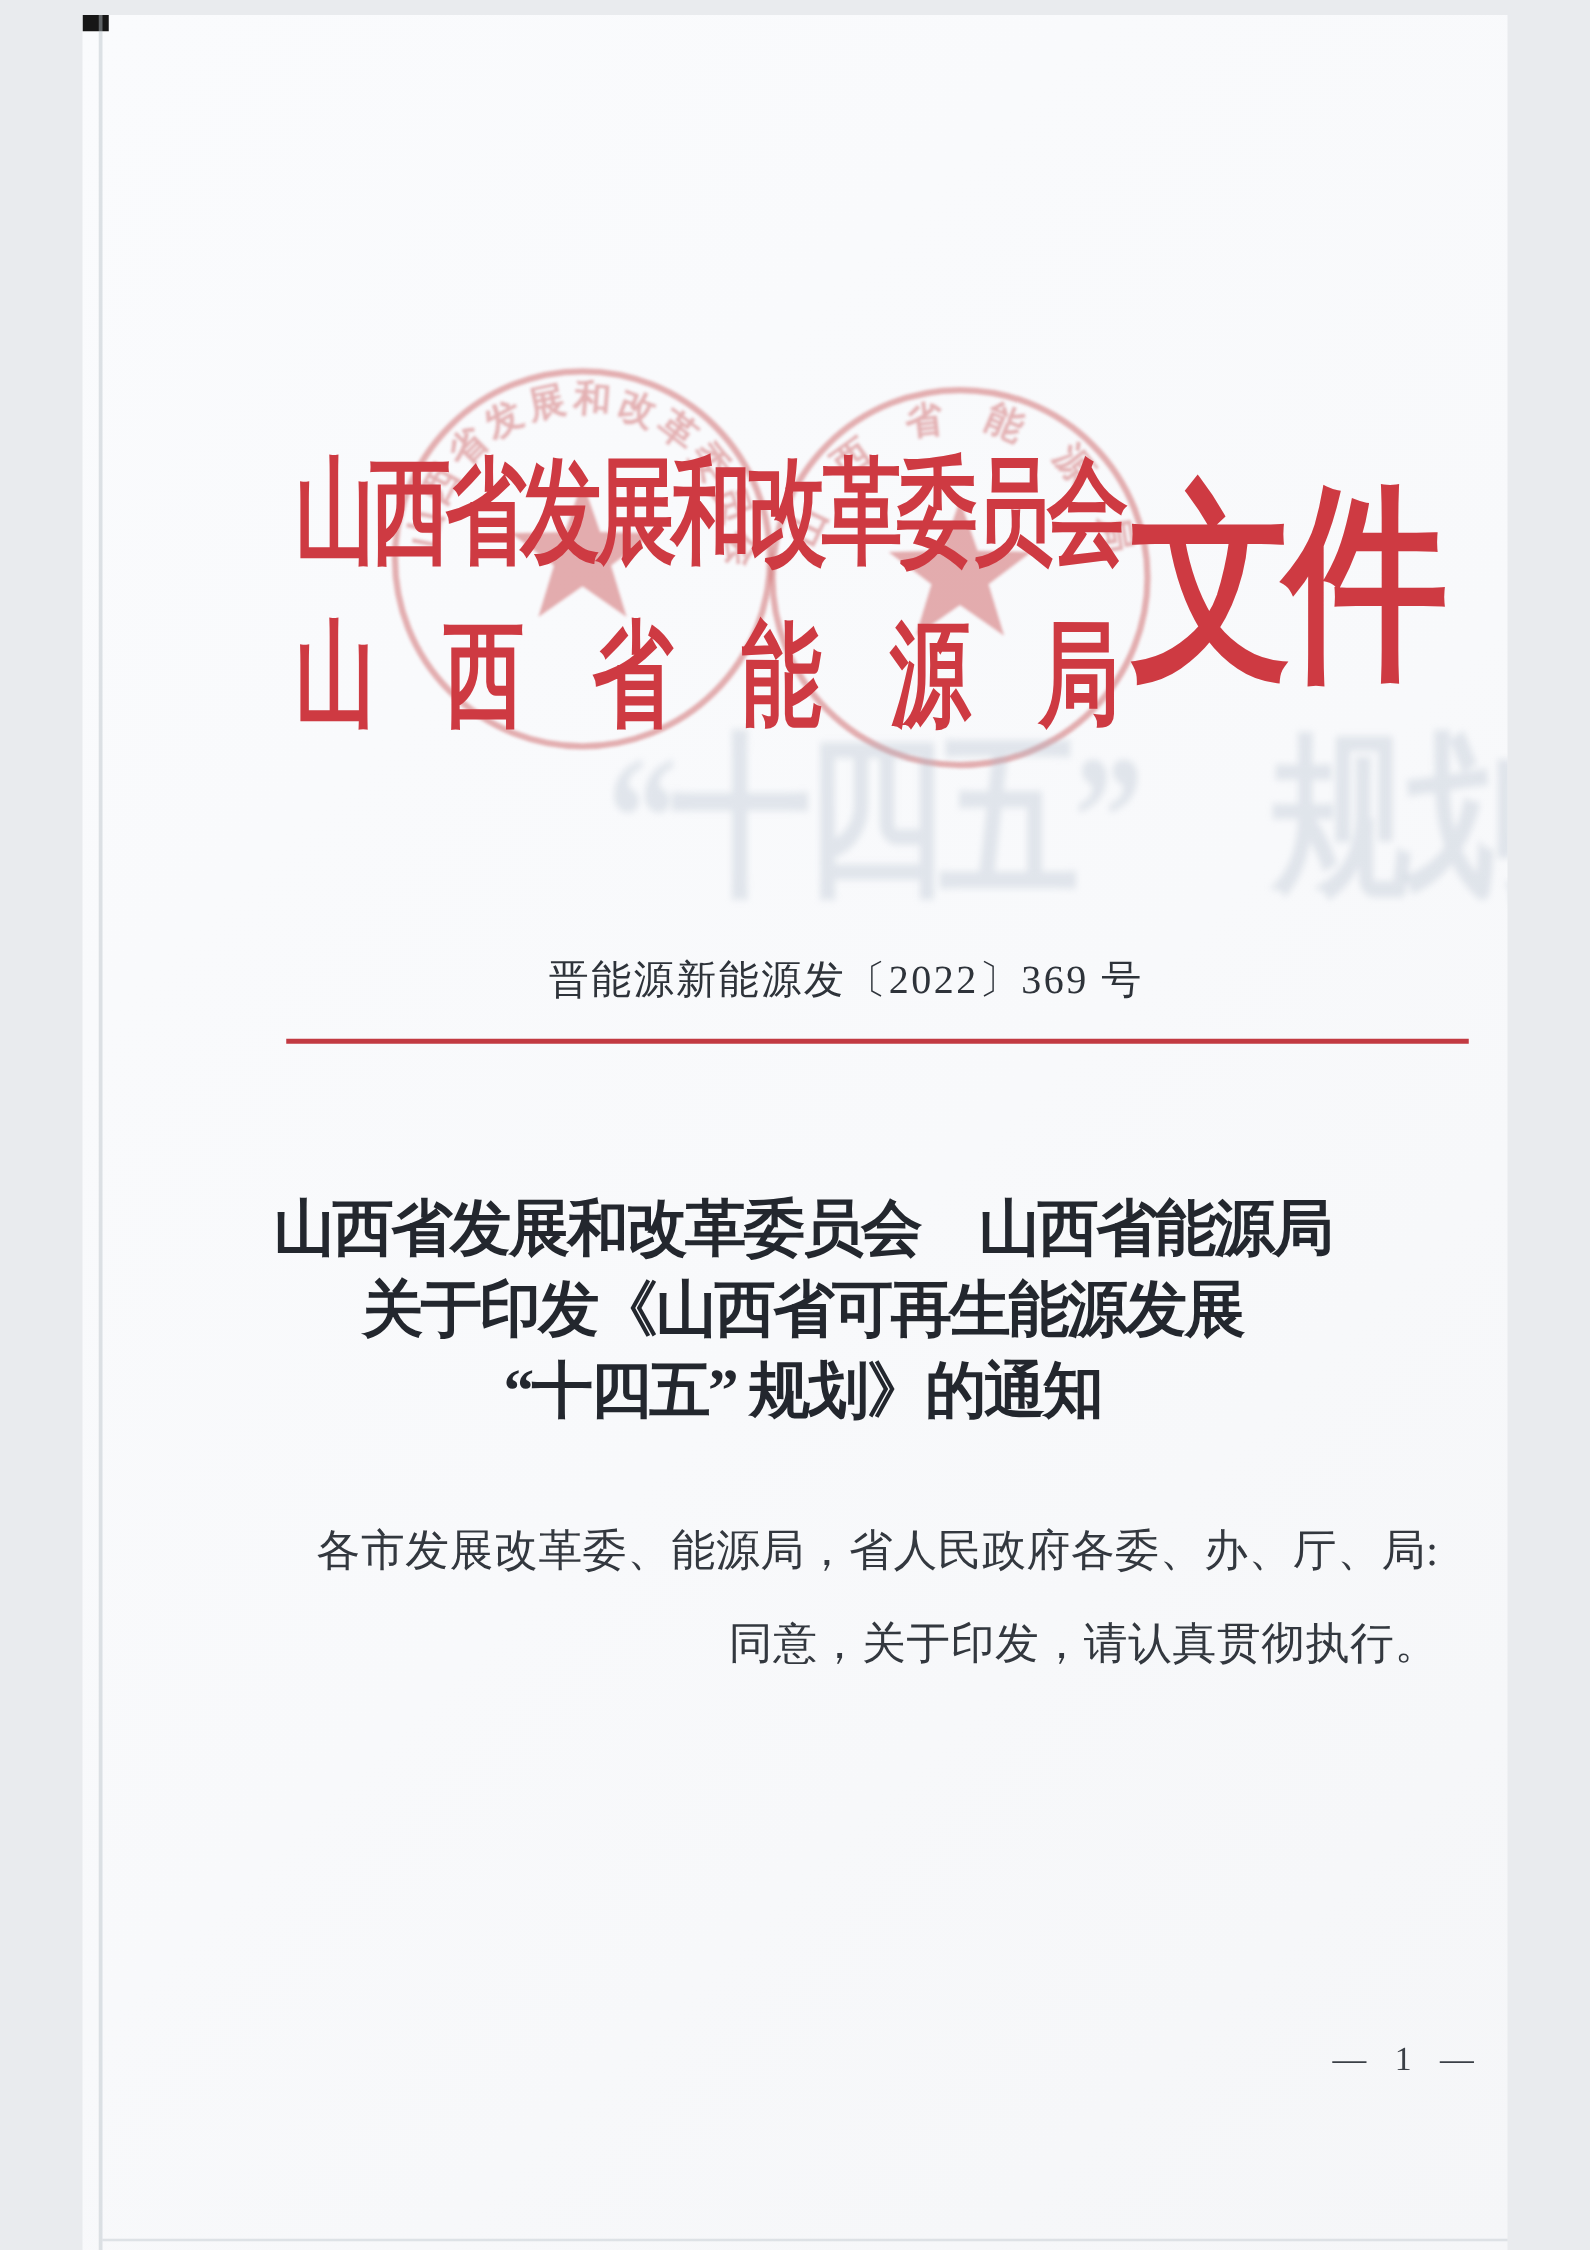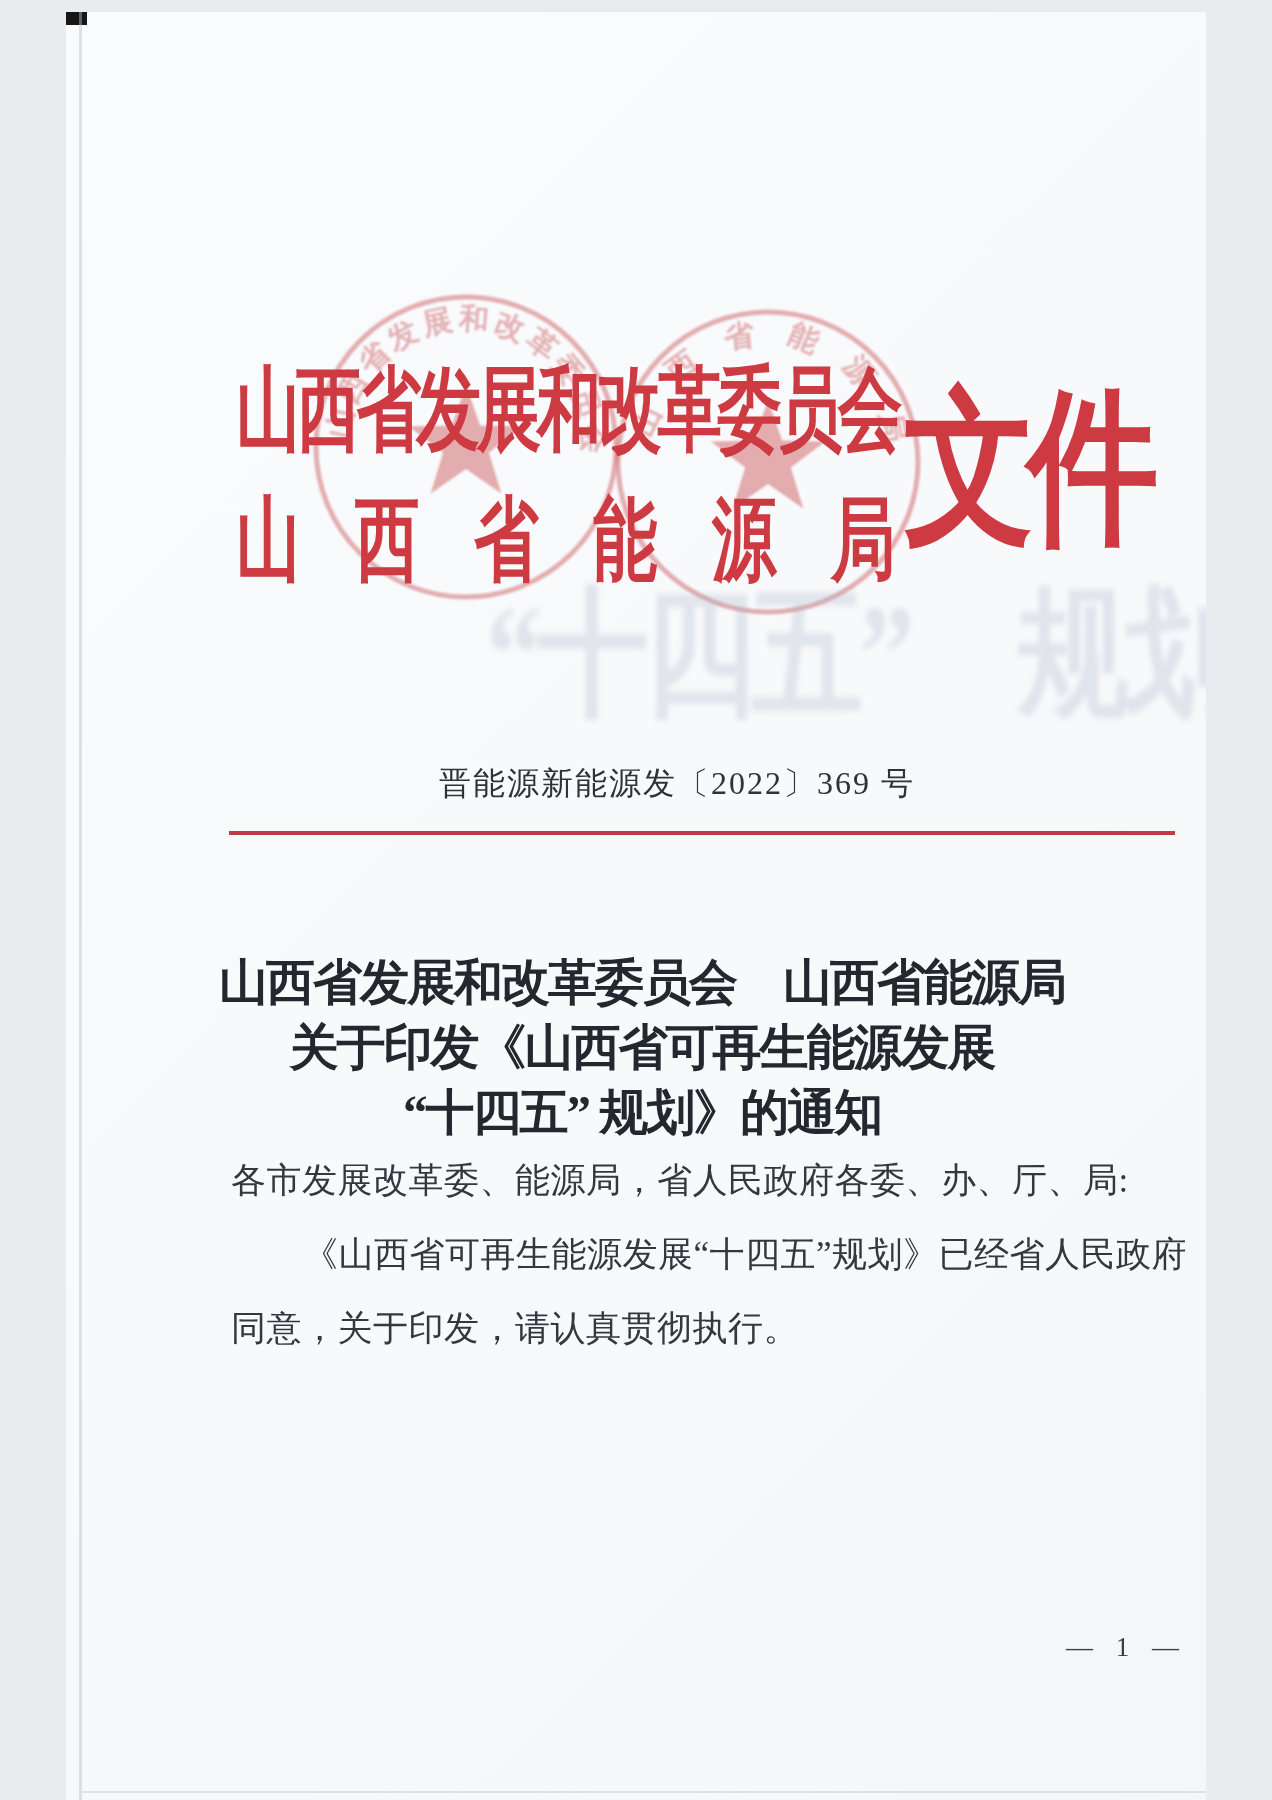--- a/index.html
+++ b/index.html
@@ -43,22 +43,22 @@
   
   .red-rule{position:absolute;left:163px;top:819px;width:946px;height:4px;background:#c23a42;z-index:3;}
 
   
   .doc-title{position:absolute;left:0;top:938px;width:1272px;text-align:center;
              font-weight:700;color:#23272e;font-size:49px;line-height:65px;
              letter-spacing:-2px;transform:translateX(-60px);z-index:3;}
   .doc-title .t-line{white-space:nowrap;}
 
   
-  .doc-body{position:absolute;left:165px;top:1132px;width:920px;font-size:35px;
-            line-height:74px;color:#33383f;letter-spacing:0.5px;z-index:3;}
+  .doc-body{position:absolute;left:165px;top:1192px;width:920px;font-size:35px;
+            line-height:74px;color:#33383f;letter-spacing:0.5px;z-index:3;text-align:right;}
   .doc-body .b-line{white-space:nowrap;}
   .doc-body .indent{padding-left:72px;}
 
   
   .page-number{position:absolute;left:1000px;top:1620px;font-size:27px;color:#3a3f46;
                letter-spacing:8px;white-space:nowrap;z-index:3;}
 </style>
 </head>
 <body>
 
@@ -101,19 +101,18 @@
   <div class="red-rule"></div>
 
   <div class="doc-title">
     <div class="t-line">山西省发展和改革委员会　山西省能源局</div>
     <div class="t-line">关于印发《山西省可再生能源发展</div>
     <div class="t-line">“十四五” 规划》的通知</div>
   </div>
 
   <div class="doc-body">
     <div class="b-line">各市发展改革委、能源局，省人民政府各委、办、厅、局:</div>
-    <div class="b-line indent">《山西省可再生能源发展“十四五”规划》已经省人民政府</div>
     <div class="b-line">同意，关于印发，请认真贯彻执行。</div>
   </div>
 
   <div class="page-number">— 1 —</div>
 
 </div>
 
 </body></html>

